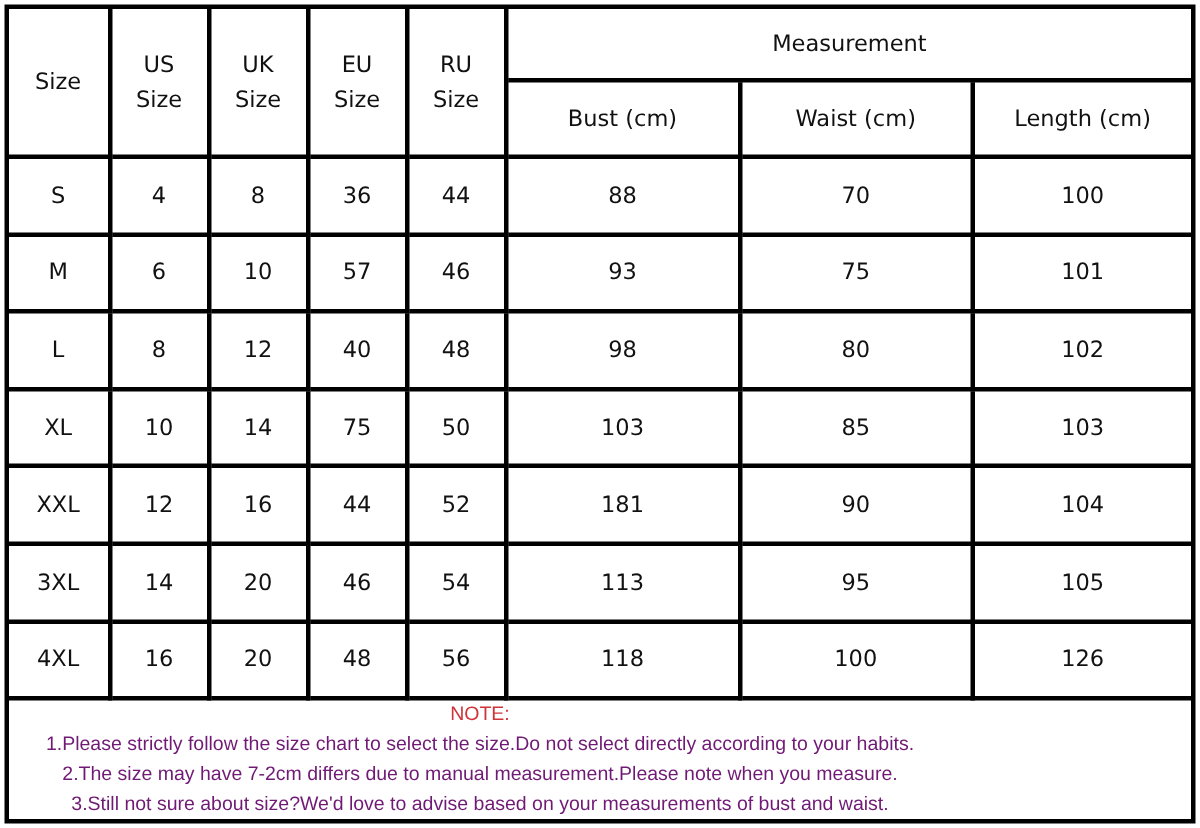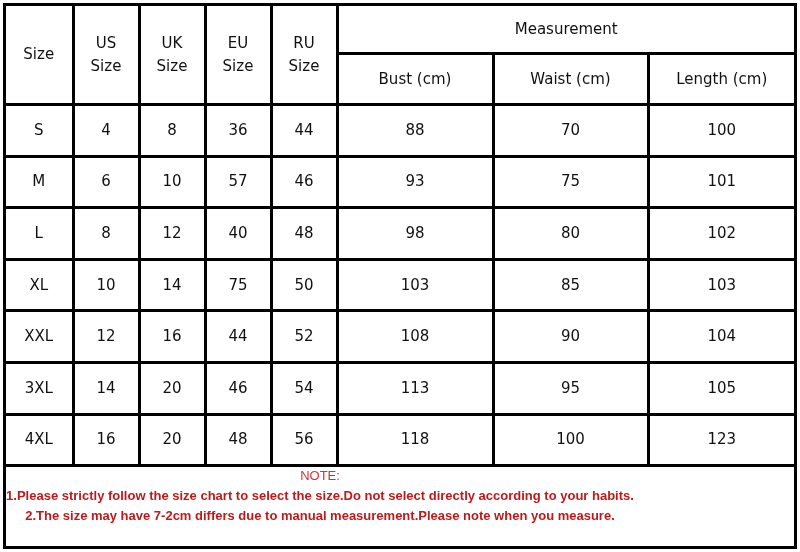--- a/index.html
+++ b/index.html
@@ -12,21 +12,21 @@
            font-weight:normal; font-size:15px; padding:0; line-height:23px; }
   table tr:first-child th { border-top:none; }
   table tr td:first-child, table tr th:first-child { border-left:none; }
   table tr td:last-child, table tr th:last-child { border-right:none; }
   .hdr1 th { height:46px; }
   .hdr2 th { height:48px; }
   tbody td { height:48.6px; }
   .notes { position:absolute; left:0; top:460px; width:628px; text-align:center;
            font-family:"Liberation Sans", sans-serif; font-size:13px; line-height:20px; }
   .note-title { color:#d0343a; }
-  .note-line { color:#b91c1c;font-weight:bold; }
+  .note-line { color:#701a75; }
 </style>
 </head>
 <body>
 
 <div class="chart">
   <table>
     <colgroup>
       <col style="width:67px">
         <col style="width:66px">
         <col style="width:66px">
@@ -91,21 +91,21 @@
         <td>103</td>
         <td>85</td>
         <td>103</td>
       </tr>
       <tr>
         <td>XXL</td>
         <td>12</td>
         <td>16</td>
         <td>44</td>
         <td>52</td>
-        <td>108</td>
+        <td>181</td>
         <td>90</td>
         <td>104</td>
       </tr>
       <tr>
         <td>3XL</td>
         <td>14</td>
         <td>20</td>
         <td>46</td>
         <td>54</td>
         <td>113</td>
@@ -113,23 +113,24 @@
         <td>105</td>
       </tr>
       <tr>
         <td>4XL</td>
         <td>16</td>
         <td>20</td>
         <td>48</td>
         <td>56</td>
         <td>118</td>
         <td>100</td>
-        <td>123</td>
+        <td>126</td>
       </tr>
     </tbody>
   </table>
 
   <div class="notes">
     <div class="note-title">NOTE:</div>
     <div class="note-line">1.Please strictly follow the size chart to select the size.Do not select directly according to your habits.</div>
     <div class="note-line">2.The size may have 7-2cm differs due to manual measurement.Please note when you measure.</div>
+    <div class="note-line">3.Still not sure about size?We'd love to advise based on your measurements of bust and waist.</div>
   </div>
 </div>
 
 </body></html>

